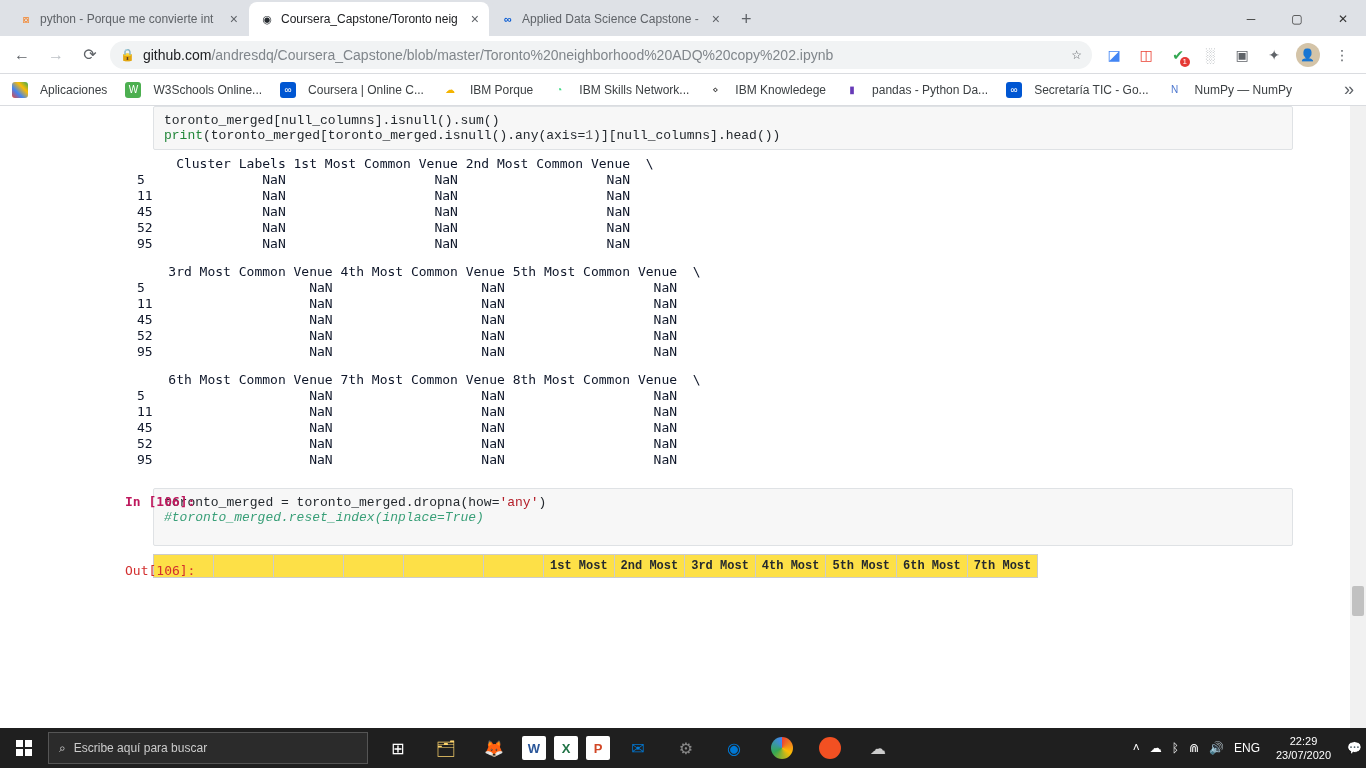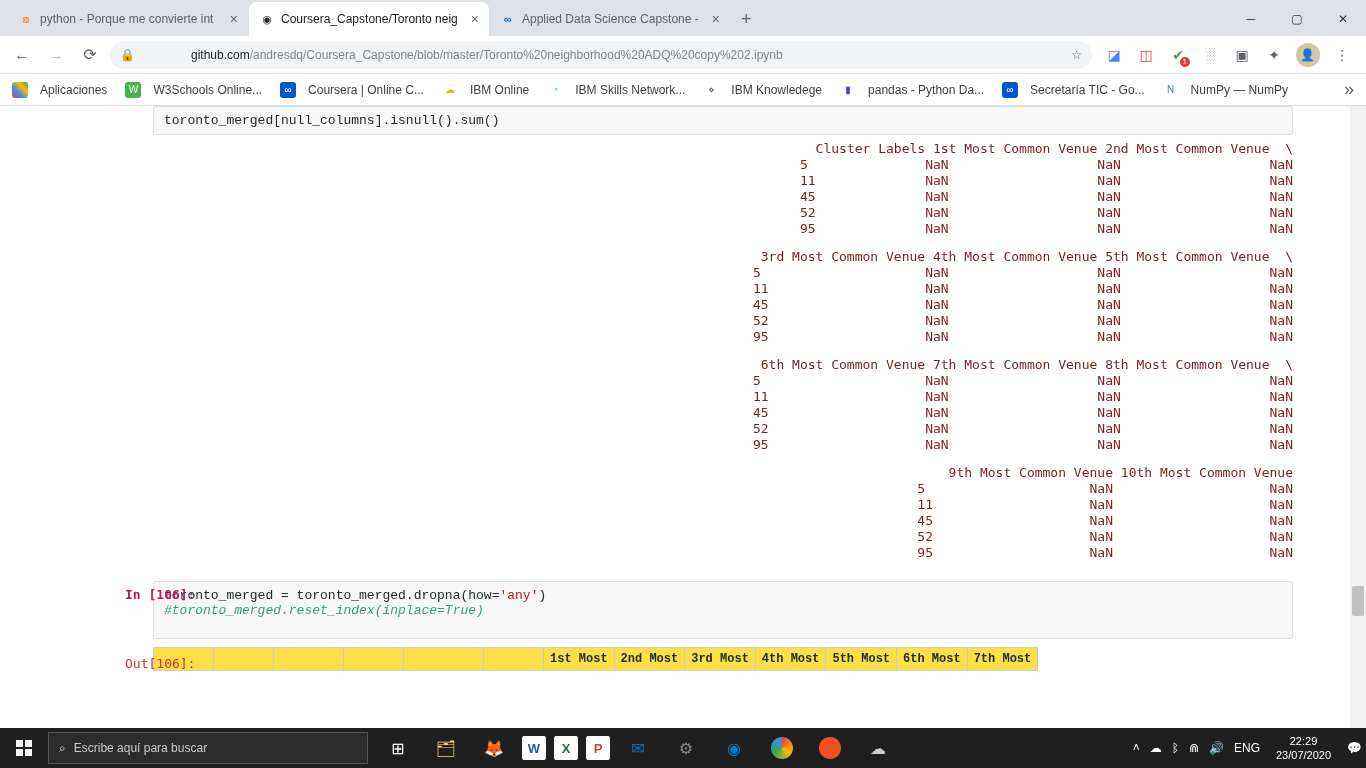--- a/index.html
+++ b/index.html
@@ -13,39 +13,39 @@
 .tab .title { flex: 1; white-space: nowrap; overflow: hidden; text-overflow: ellipsis; }
 .tab .close { margin-left: 4px; color: #5f6368; font-size: 14px; }
 .newtab { padding: 6px 10px; color: #5f6368; font-size: 18px; }
 .win-controls { margin-left: auto; display: flex; }
 .win-controls div { width: 46px; height: 34px; display: flex; align-items: center; justify-content: center; color: #333; }
 
 .addr-bar { display: flex; align-items: center; background: #fff; height: 38px; padding: 0 8px; border-bottom: 1px solid #dadce0; gap: 6px; }
 .nav-btn { width: 28px; height: 28px; display: flex; align-items: center; justify-content: center; color: #5f6368; border-radius: 50%; font-size: 16px; }
 .omnibox { flex: 1; display: flex; align-items: center; background: #f1f3f4; border-radius: 14px; height: 28px; padding: 0 10px; gap: 8px; color: #202124; }
 .omnibox .lock { color: #5f6368; font-size: 12px; }
-.omnibox .url { font-size: 12px; white-space: nowrap; margin-left: 48px; }
+.omnibox .url { font-size: 14px; white-space: nowrap; }
 .omnibox .url .dim { color: #80868b; }
 .ext-icons { display: flex; align-items: center; gap: 12px; padding: 0 6px; }
 .ext-icons .ic { width: 20px; height: 20px; display: flex; align-items: center; justify-content: center; font-size: 14px; position: relative; }
 .avatar { width: 24px; height: 24px; border-radius: 50%; background: #d4c4a8; display: flex; align-items: center; justify-content: center; font-size: 12px; }
 
 .bookmarks { display: flex; align-items: center; background: #fff; height: 32px; padding: 0 12px; border-bottom: 1px solid #dadce0; gap: 18px; font-size: 12px; color: #3c4043; }
 .bookmarks .bm { display: flex; align-items: center; gap: 12px; white-space: nowrap; }
 .bookmarks .bm .ic { width: 16px; height: 16px; border-radius: 3px; display: flex; align-items: center; justify-content: center; font-size: 10px; color: #fff; }
 .bm-more { margin-left: auto; color: #5f6368; font-size: 18px; }
 
 
 .content { background: #fff; height: 606px; overflow: hidden; position: relative; }
 .nb-container { width: 1220px; margin: 0 auto; font-family: Consolas, "Courier New", monospace; font-size: 13px; color: #24292e; }
 .cell-code { border: 1px solid #dfe2e5; border-radius: 2px; background: #f7f7f7; padding: 6px 10px; margin: 0 0 0 80px; }
 .cell-code .kw { color: #22863a; }
 .cell-code .str { color: #b31d28; }
 .cell-code .cmt { color: #399f78; font-style: italic; }
-.output-pre { white-space: pre; margin-left: 111px; padding: 6px 0; line-height: 16px; color: #7f1d1d; text-align: right; }
+.output-pre { white-space: pre; margin-left: 64px; padding: 6px 0; line-height: 16px; color: #0f172a; }
 .prompt { position: absolute; left: 52px; font-family: Consolas, monospace; font-size: 13px; white-space: nowrap; }
 .prompt.in { color: #be185d; font-weight: bold; }
 .prompt.out { color: #d32f2f; }
 .row { position: relative; }
 
 .out-table { margin-left: 80px; margin-top: 4px; }
 .out-table table { border-collapse: collapse; font-size: 12px; }
 .out-table th { border: 1px solid #ccc; padding: 4px 6px; font-weight: bold; background: #fde047; white-space: nowrap; }
 
 .scrollbar-v { position: absolute; right: 0; top: 106px; bottom: 40px; width: 16px; background: #f1f1f1; }
@@ -119,21 +119,21 @@
   <div class="bm">
       <span class="ic" style="background:#4caf50">W</span>
       <span>W3Schools Online...</span>
     </div>
   <div class="bm">
       <span class="ic" style="background:#0056d2">∞</span>
       <span>Coursera | Online C...</span>
     </div>
   <div class="bm">
       <span class="ic" style="background:#fff;color:#f4b400">☁</span>
-      <span>IBM Online</span>
+      <span>IBM Porque</span>
     </div>
   <div class="bm">
       <span class="ic" style="background:#fff;color:#3ddc84">◔</span>
       <span>IBM Skills Network...</span>
     </div>
   <div class="bm">
       <span class="ic" style="background:#fff;color:#333">⋄</span>
       <span>IBM Knowledege</span>
     </div>
   <div class="bm">
@@ -149,46 +149,41 @@
       <span>NumPy — NumPy</span>
     </div>
   <div class="bm-more">»</div>
 </div>
 
 <div class="content">
   <div class="nb-container">
     <div class="row">
       <div class="cell-code">
         <div><span>toronto_merged[null_columns].isnull().sum()</span></div>
+        <div><span class="kw">print</span><span>(toronto_merged[toronto_merged.isnull().any(axis=</span><span style="color:#666">1</span><span>)][null_columns].head())</span></div>
       </div>
     </div>
     <pre class="output-pre">     Cluster Labels 1st Most Common Venue 2nd Most Common Venue  \
 5               NaN                   NaN                   NaN
 11              NaN                   NaN                   NaN
 45              NaN                   NaN                   NaN
 52              NaN                   NaN                   NaN
 95              NaN                   NaN                   NaN</pre>
     <pre class="output-pre">    3rd Most Common Venue 4th Most Common Venue 5th Most Common Venue  \
 5                     NaN                   NaN                   NaN
 11                    NaN                   NaN                   NaN
 45                    NaN                   NaN                   NaN
 52                    NaN                   NaN                   NaN
 95                    NaN                   NaN                   NaN</pre>
     <pre class="output-pre">    6th Most Common Venue 7th Most Common Venue 8th Most Common Venue  \
 5                     NaN                   NaN                   NaN
 11                    NaN                   NaN                   NaN
 45                    NaN                   NaN                   NaN
 52                    NaN                   NaN                   NaN
 95                    NaN                   NaN                   NaN</pre>
-    <pre class="output-pre">    9th Most Common Venue 10th Most Common Venue
-5                     NaN                    NaN
-11                    NaN                    NaN
-45                    NaN                    NaN
-52                    NaN                    NaN
-95                    NaN                    NaN</pre>
 
     <div class="row" style="margin-top:14px">
       <div class="prompt in" style="top:6px">In [106]:</div>
       <div class="cell-code">
         <div><span>toronto_merged = toronto_merged.dropna(how=</span><span class="str">'any'</span><span>)</span></div>
         <div class="cmt">#toronto_merged.reset_index(inplace=True)</div>
         <div style="height:14px"></div>
       </div>
     </div>
 

